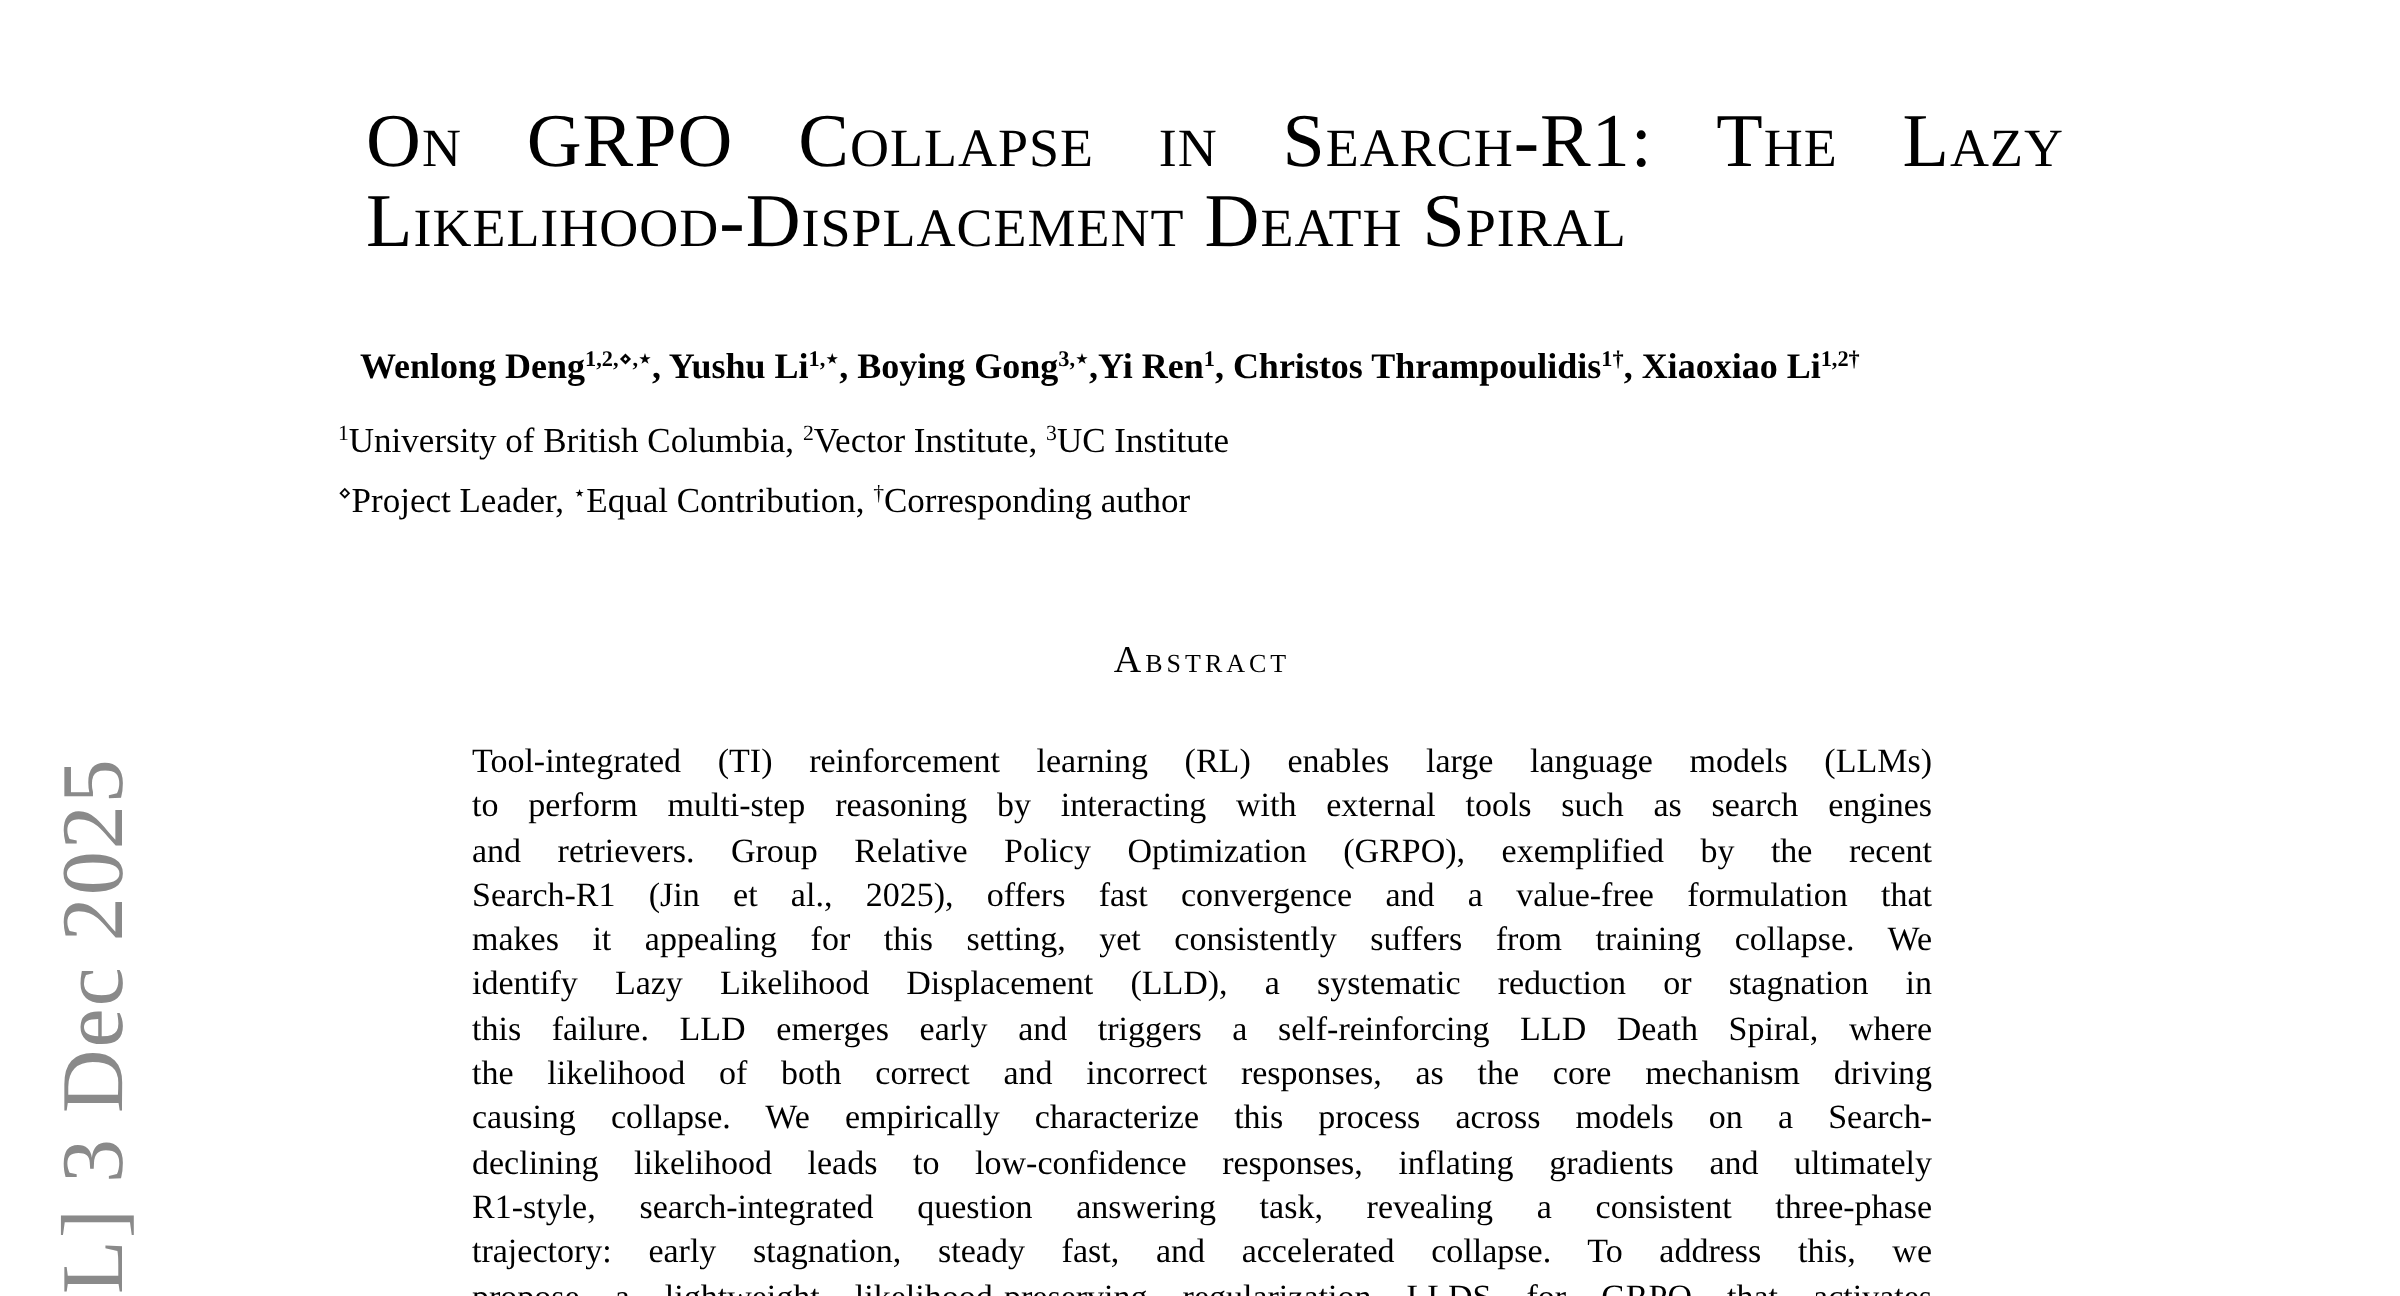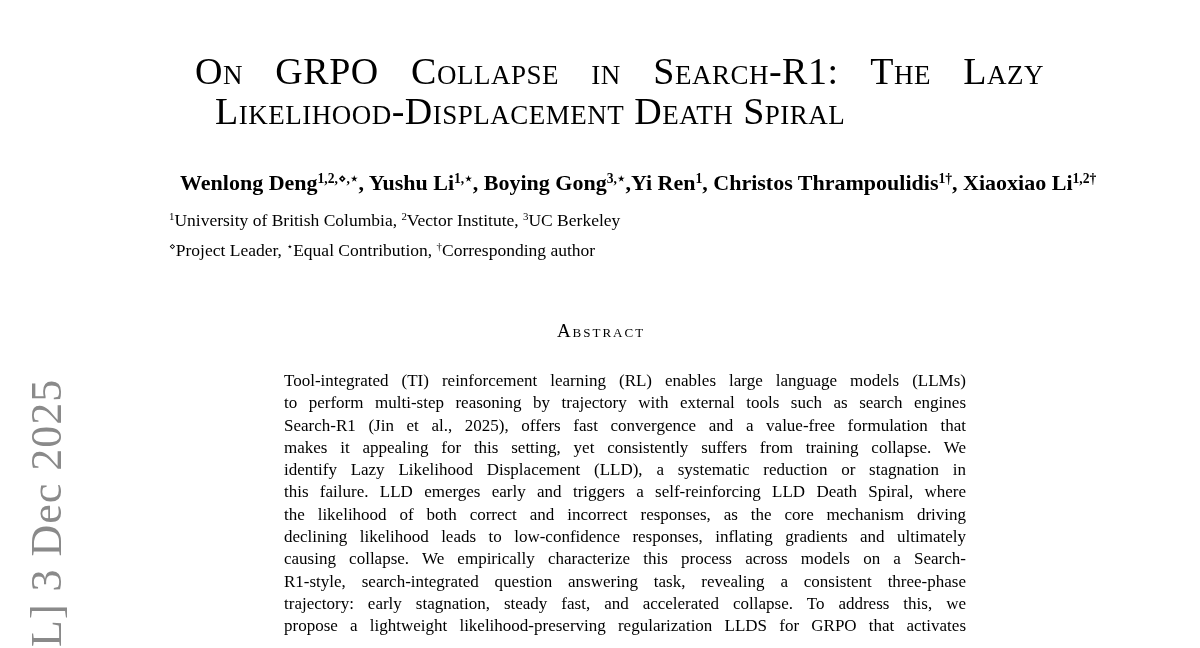--- a/index.html
+++ b/index.html
@@ -29,44 +29,43 @@
     font-family: "Liberation Serif", "DejaVu Serif", serif;
     font-size: 44px;
     line-height: 1;
     color: #8a8a8a;
     white-space: nowrap;
     letter-spacing: 1px;
   }
   
   .title {
     position: absolute;
-    left: 195px;
+    left: 183px;
     top: 51px;
     width: 849px;
     font-size: 38px;
     font-variant: small-caps;
     font-weight: 400;
     line-height: 40px;
     letter-spacing: 0.5px;
   }
   .title-line-1 {
     text-align: justify;
     text-align-last: justify;
   }
   .title-line-2 {
     text-align: left;
-    margin-left: 20px;
   }
   
   .authors {
     position: absolute;
     left: 180px;
     top: 171px;
     width: 900px;
-    font-size: 22px;
+    font-size: 18px;
     font-weight: 700;
     line-height: 24px;
     white-space: nowrap;
   }
   sup {
     font-size: 62%;
     line-height: 0;
     vertical-align: baseline;
     position: relative;
     top: -0.55em;
@@ -97,52 +96,52 @@
     left: 236px;
     top: 370px;
     width: 730px;
     font-size: 17px;
   }
   .jline {
     line-height: 22.3px;
     text-align: justify;
     text-align-last: justify;
     white-space: nowrap;
-    margin-left: 48px;
   }
 </style>
 </head>
 <body>
 
 <div class="page">
 
   <div class="watermark">L] 3 Dec 2025</div>
 
   <div class="title">
     <div class="title-line-1">On GRPO Collapse in Search-R1: The Lazy</div>
     <div class="title-line-2">Likelihood-Displacement Death Spiral</div>
   </div>
 
   <div class="authors"><span><span>Wenlong Deng</span><sup>1,2,⋄,⋆</sup><span>, </span></span><span><span>Yushu Li</span><sup>1,⋆</sup><span>, </span></span><span><span>Boying Gong</span><sup>3,⋆</sup><span>,</span></span><span><span>Yi Ren</span><sup>1</sup><span>, </span></span><span><span>Christos Thrampoulidis</span><sup>1†</sup><span>, </span></span><span><span>Xiaoxiao Li</span><sup>1,2†</sup><span></span></span></div>
 
   <div class="affiliations">
-    <div class="affil-row"><span><sup>1</sup><span>University of British Columbia, </span></span><span><sup>2</sup><span>Vector Institute, </span></span><span><sup>3</sup><span>UC Berkeley</span></span></div>
+    <div class="affil-row"><span><sup>1</sup><span>University of British Columbia, </span></span><span><sup>2</sup><span>Vector Institute, </span></span><span><sup>3</sup><span>UC Institute</span></span></div>
     <div class="affil-row"><span><sup>⋄</sup><span>Project Leader, </span></span><span><sup>⋆</sup><span>Equal Contribution, </span></span><span><sup>†</sup><span>Corresponding author</span></span></div>
   </div>
 
   <div class="abstract-heading">Abstract</div>
 
   <div class="abstract-body">
     <div class="jline">Tool-integrated (TI) reinforcement learning (RL) enables large language models (LLMs)</div>
-    <div class="jline">to perform multi-step reasoning by trajectory with external tools such as search engines</div>
+    <div class="jline">to perform multi-step reasoning by interacting with external tools such as search engines</div>
+    <div class="jline">and retrievers. Group Relative Policy Optimization (GRPO), exemplified by the recent</div>
     <div class="jline">Search-R1 (Jin et al., 2025), offers fast convergence and a value-free formulation that</div>
     <div class="jline">makes it appealing for this setting, yet consistently suffers from training collapse. We</div>
     <div class="jline">identify Lazy Likelihood Displacement (LLD), a systematic reduction or stagnation in</div>
     <div class="jline">this failure. LLD emerges early and triggers a self-reinforcing LLD Death Spiral, where</div>
     <div class="jline">the likelihood of both correct and incorrect responses, as the core mechanism driving</div>
+    <div class="jline">causing collapse. We empirically characterize this process across models on a Search-</div>
     <div class="jline">declining likelihood leads to low-confidence responses, inflating gradients and ultimately</div>
-    <div class="jline">causing collapse. We empirically characterize this process across models on a Search-</div>
     <div class="jline">R1-style, search-integrated question answering task, revealing a consistent three-phase</div>
     <div class="jline">trajectory: early stagnation, steady fast, and accelerated collapse. To address this, we</div>
     <div class="jline">propose a lightweight likelihood-preserving regularization LLDS for GRPO that activates</div>
   </div>
 
 </div>
 
 </body></html>

